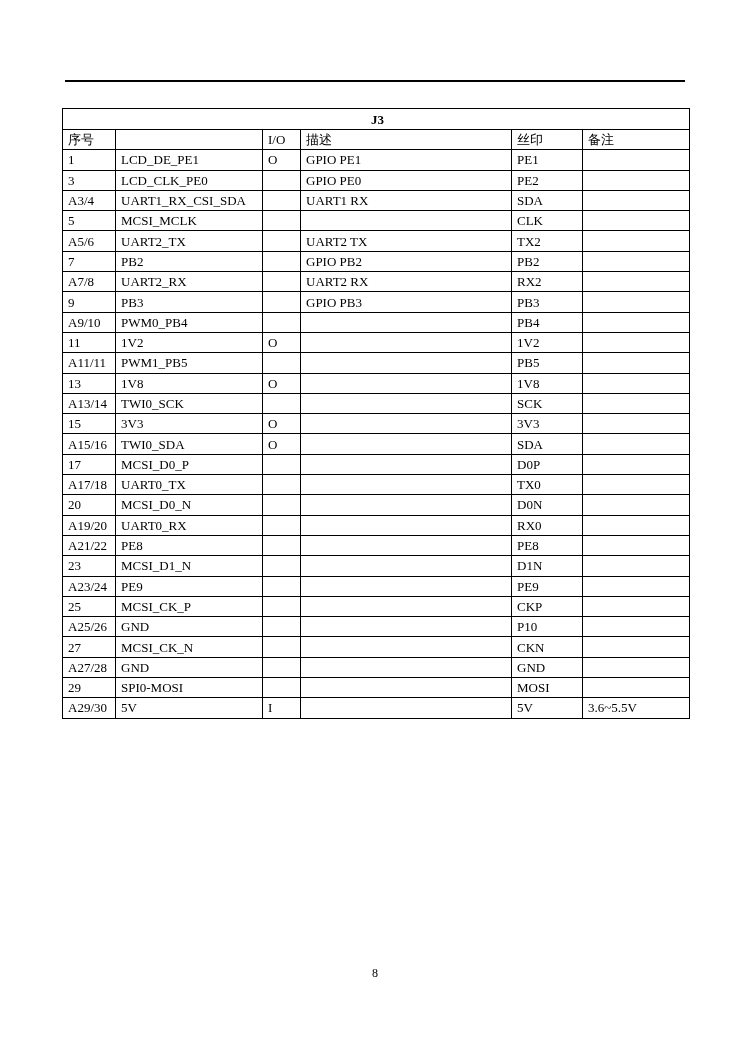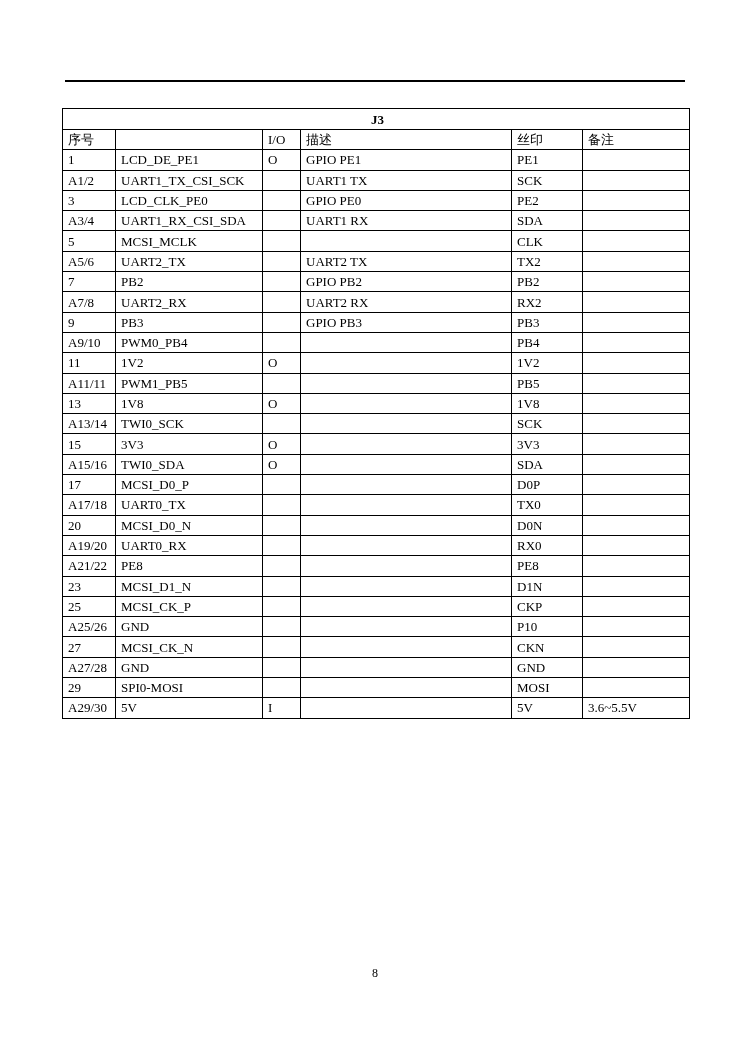--- a/index.html
+++ b/index.html
@@ -93,28 +93,20 @@
     <tbody id="table-body">
         <tr>
           <td>1</td>
           <td>LCD_DE_PE1</td>
           <td>O</td>
           <td>GPIO PE1</td>
           <td>PE1</td>
           <td></td>
         </tr>
         <tr>
-          <td>A1/2</td>
-          <td>UART1_TX_CSI_SCK</td>
-          <td></td>
-          <td>UART1 TX</td>
-          <td>SCK</td>
-          <td></td>
-        </tr>
-        <tr>
           <td>3</td>
           <td>LCD_CLK_PE0</td>
           <td></td>
           <td>GPIO PE0</td>
           <td>PE2</td>
           <td></td>
         </tr>
         <tr>
           <td>A3/4</td>
           <td>UART1_RX_CSI_SDA</td>
@@ -258,20 +250,28 @@
           <td></td>
           <td>PE8</td>
           <td></td>
         </tr>
         <tr>
           <td>23</td>
           <td>MCSI_D1_N</td>
           <td></td>
           <td></td>
           <td>D1N</td>
+          <td></td>
+        </tr>
+        <tr>
+          <td>A23/24</td>
+          <td>PE9</td>
+          <td></td>
+          <td></td>
+          <td>PE9</td>
           <td></td>
         </tr>
         <tr>
           <td>25</td>
           <td>MCSI_CK_P</td>
           <td></td>
           <td></td>
           <td>CKP</td>
           <td></td>
         </tr>

